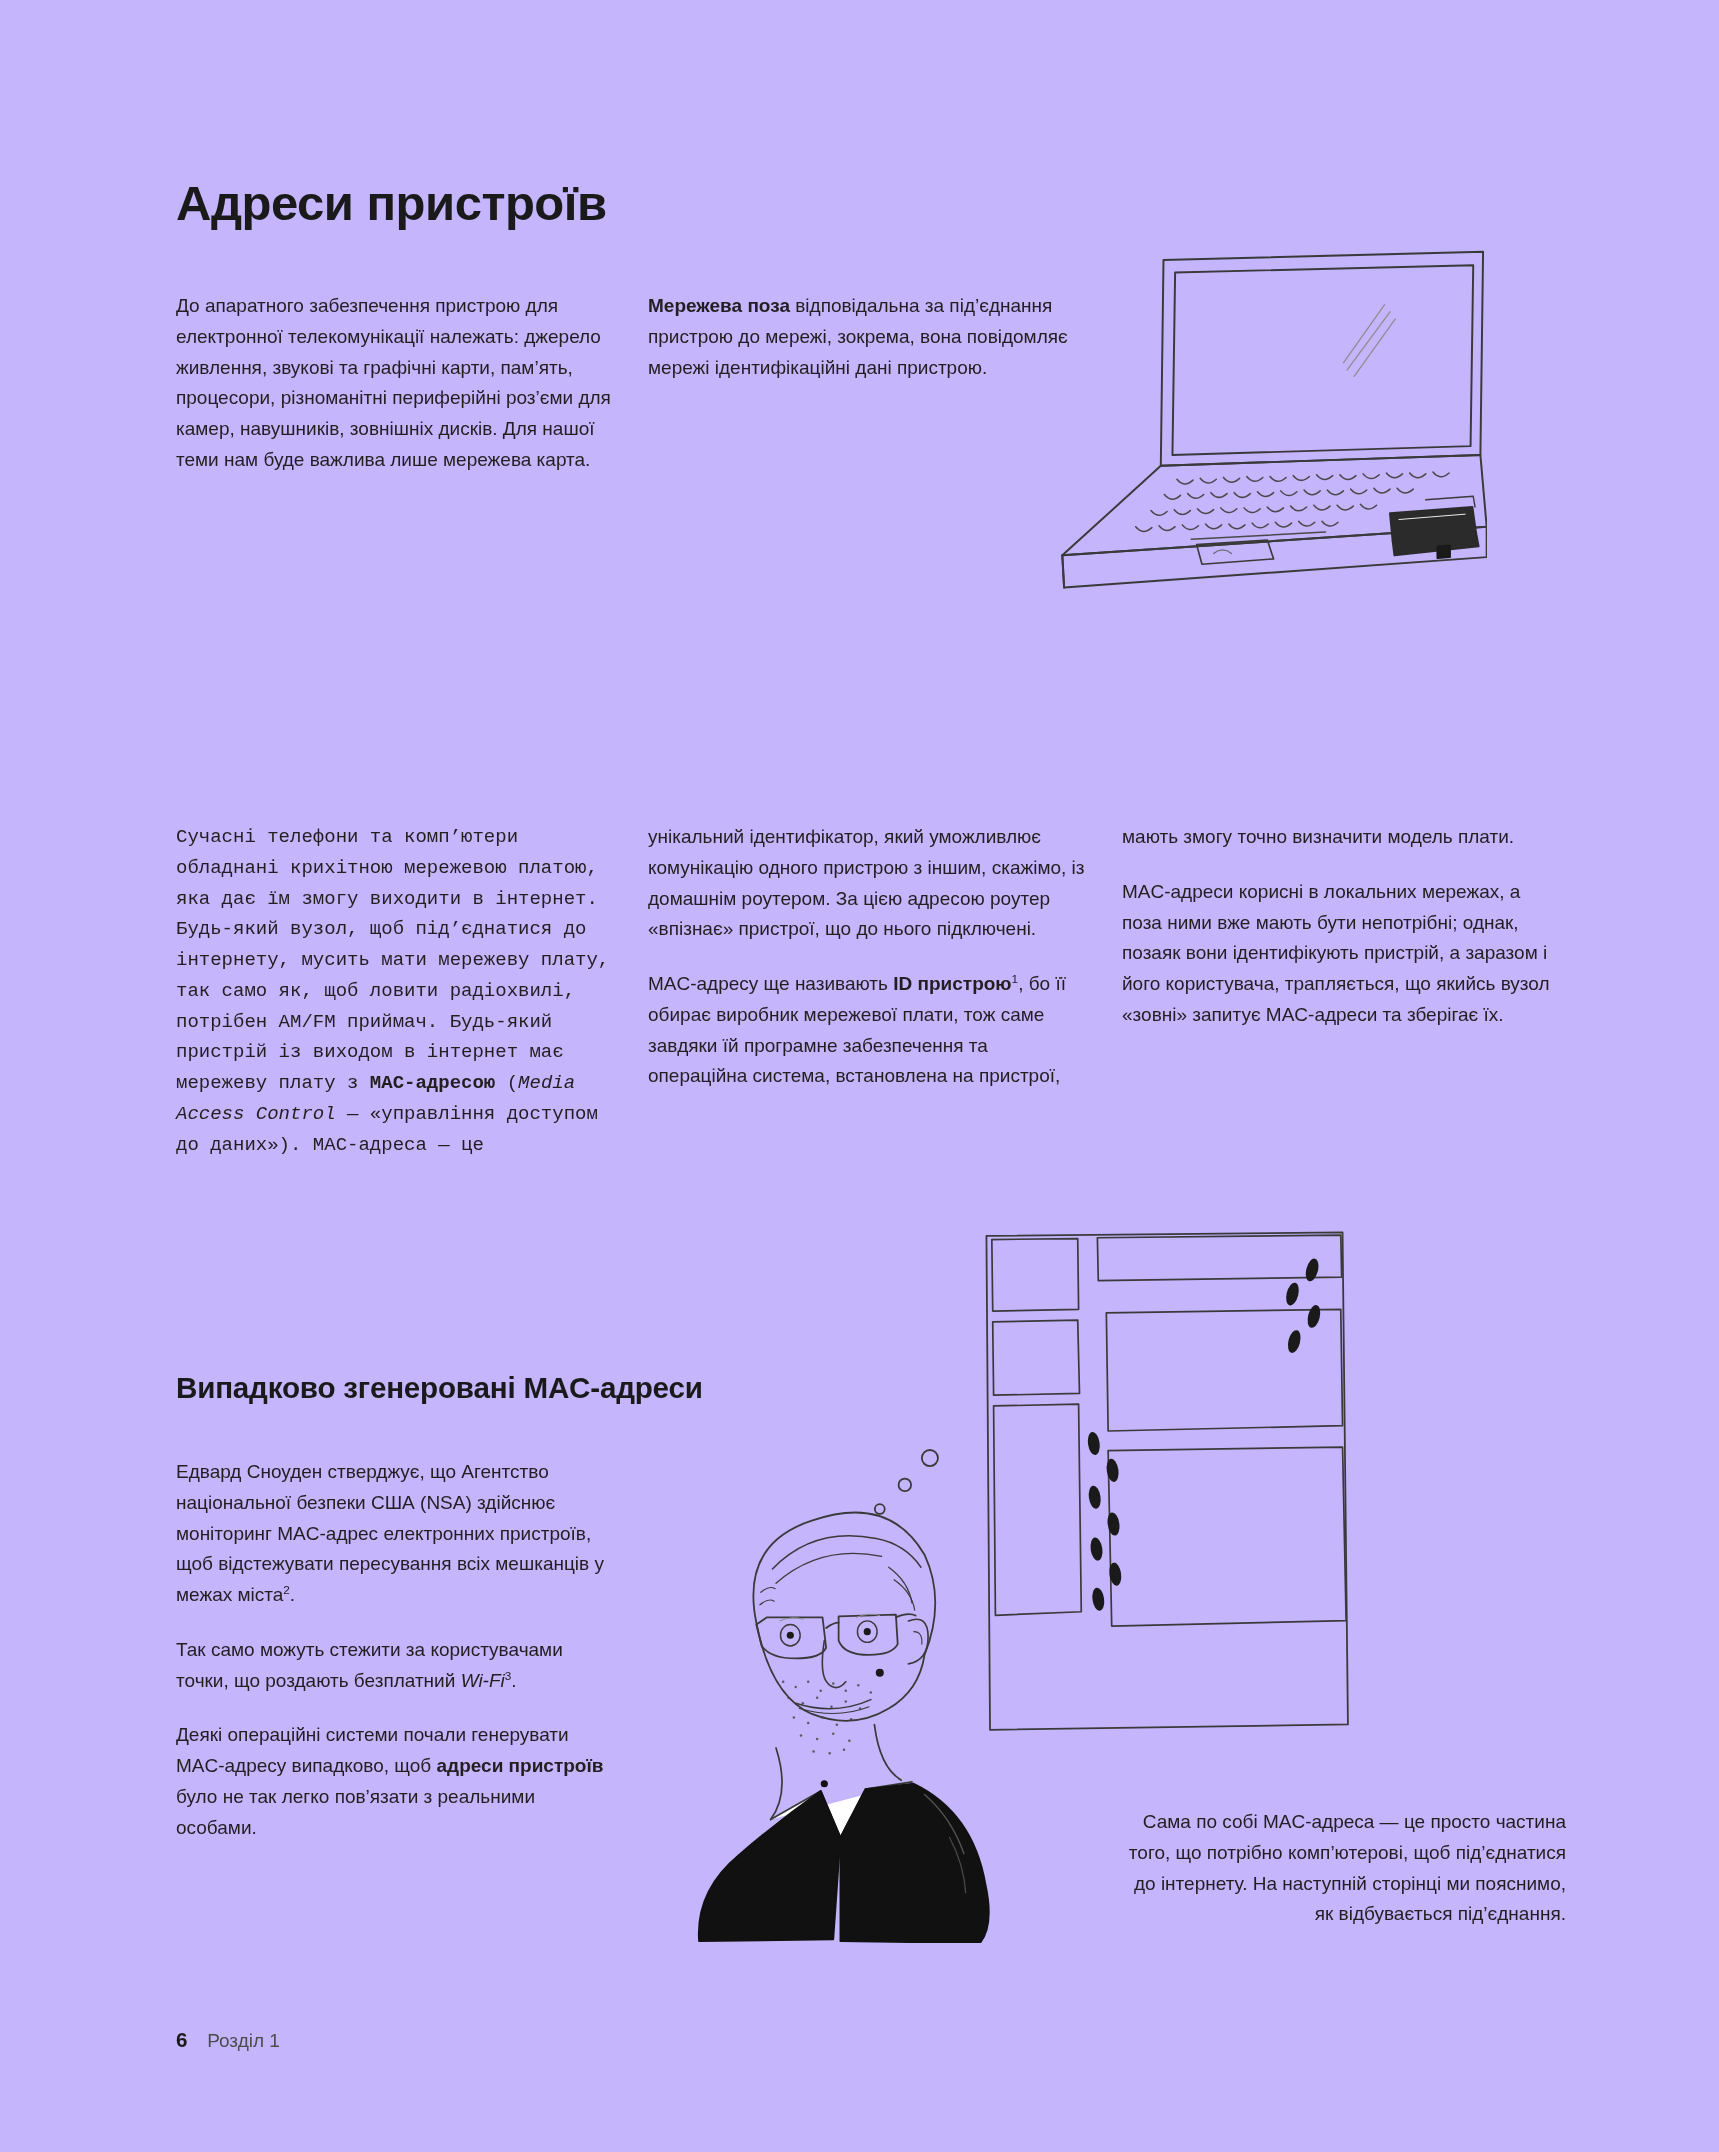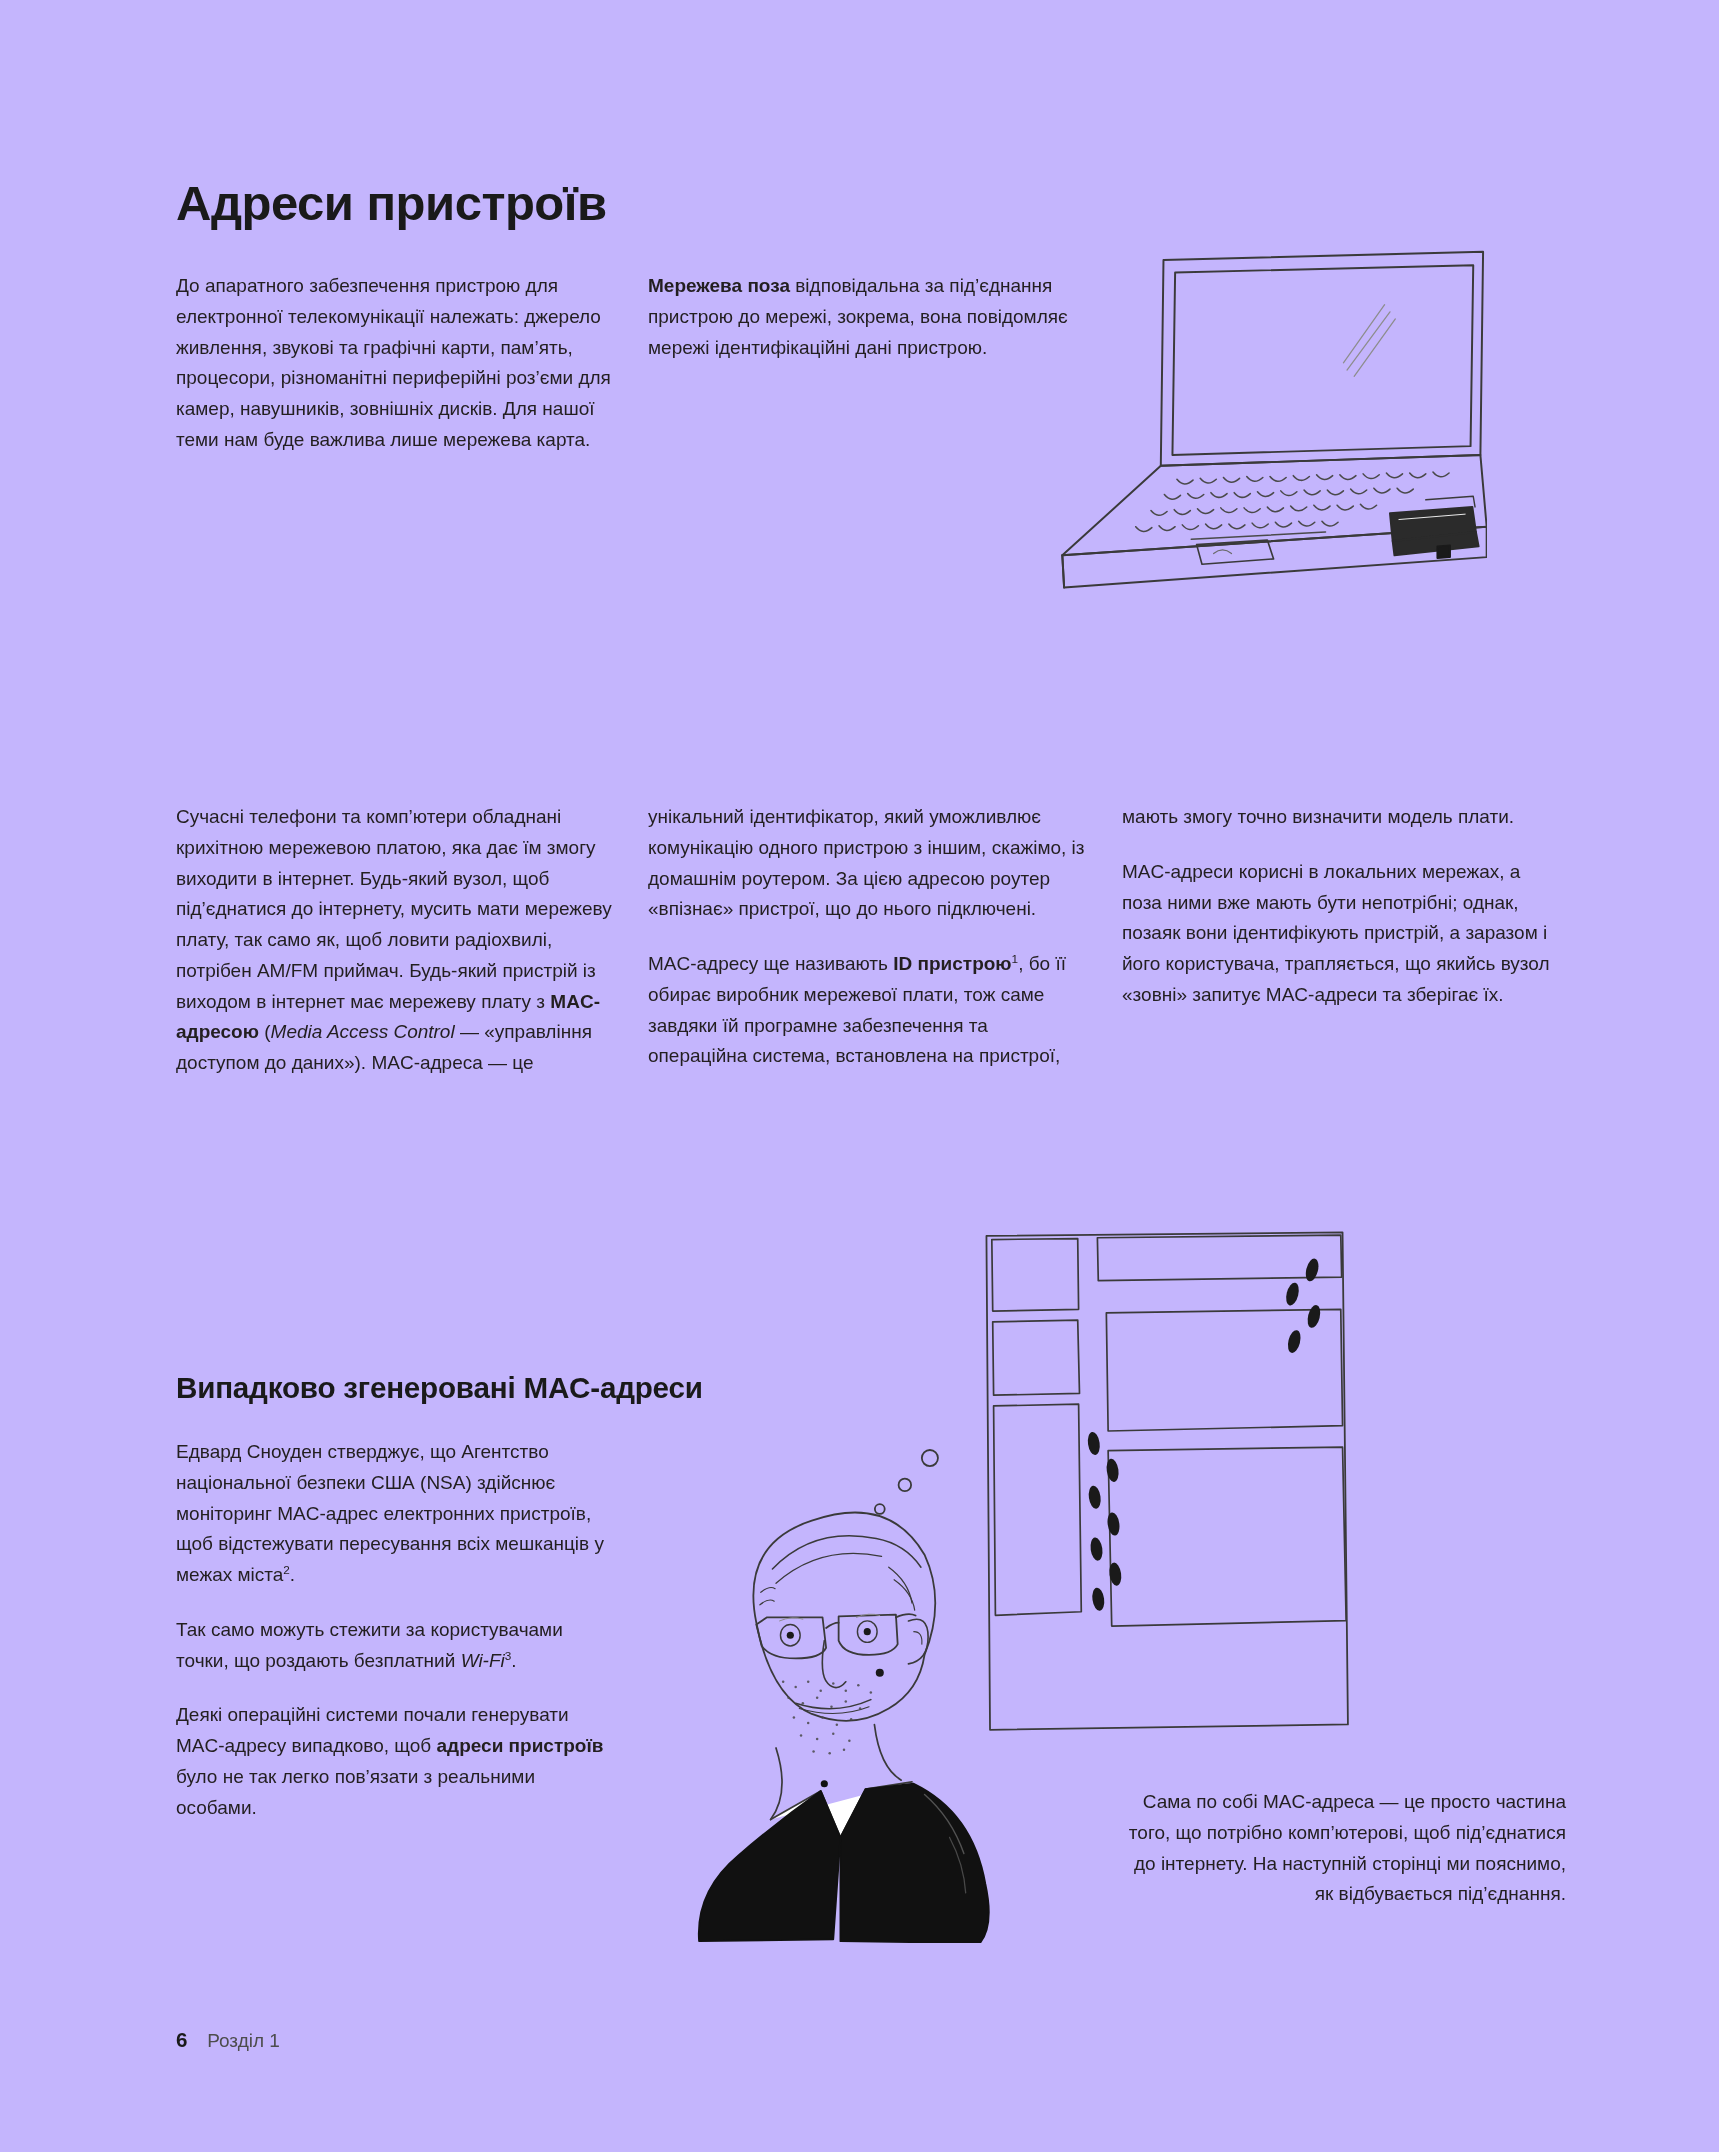--- a/index.html
+++ b/index.html
@@ -63,40 +63,41 @@
     margin-top: 28px;
   }
 
   
   .col {
     position: absolute;
     font-size: 19px;
     line-height: 1.62;
     color: #231f20;
     text-align: left;
+    margin-top: 20px;
   }
   .col p {
     margin: 0 0 24px 0;
   }
   .col p:last-child { margin-bottom: 0; }
 
   b, strong { font-weight: 700; }
   i, em { font-style: italic; }
   sup {
     font-size: 0.62em;
     vertical-align: super;
     line-height: 0;
   }
 
   
   #intro-col-1 { left: 176px; top: 271px;  width: 452px; }
   #intro-col-2 { left: 648px; top: 271px;  width: 421px; }
 
   
-  #mac-col-1 { left: 176px; top: 802px;  width: 441px; }
+  #mac-col-1 { left: 176px; top: 802px;  width: 441px; font-family: Liberation Mono, monospace; }
   #mac-col-2 { left: 648px; top: 802px;  width: 441px; }
   #mac-col-3 { left: 1122px; top: 802px; width: 441px; }
 
   
   #rand-col-1 { left: 176px;  top: 1437px; width: 441px; }
   #rand-col-2 { left: 1118px; top: 1787px; width: 448px; text-align: right; }
 
   
   .footer {
     position: absolute;

